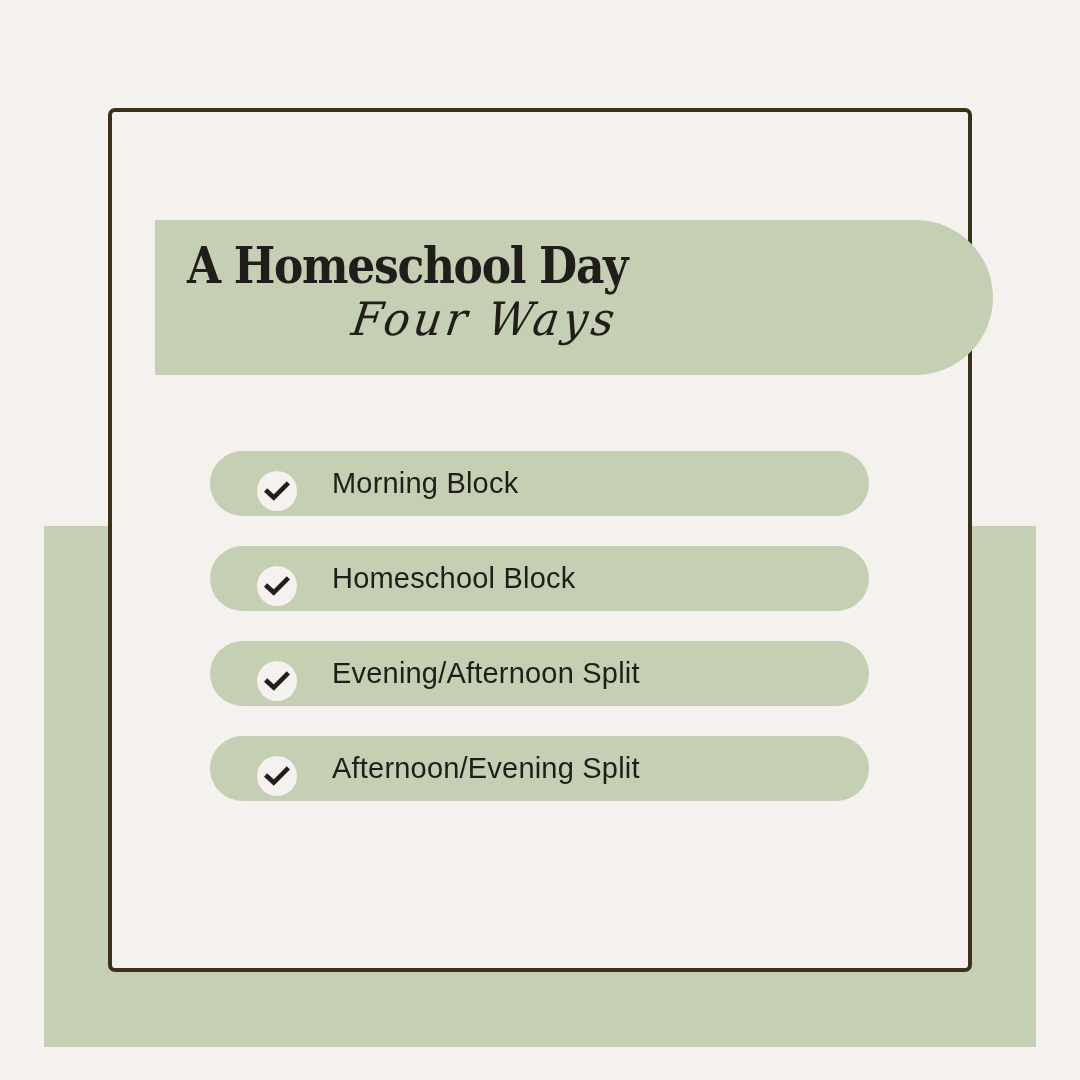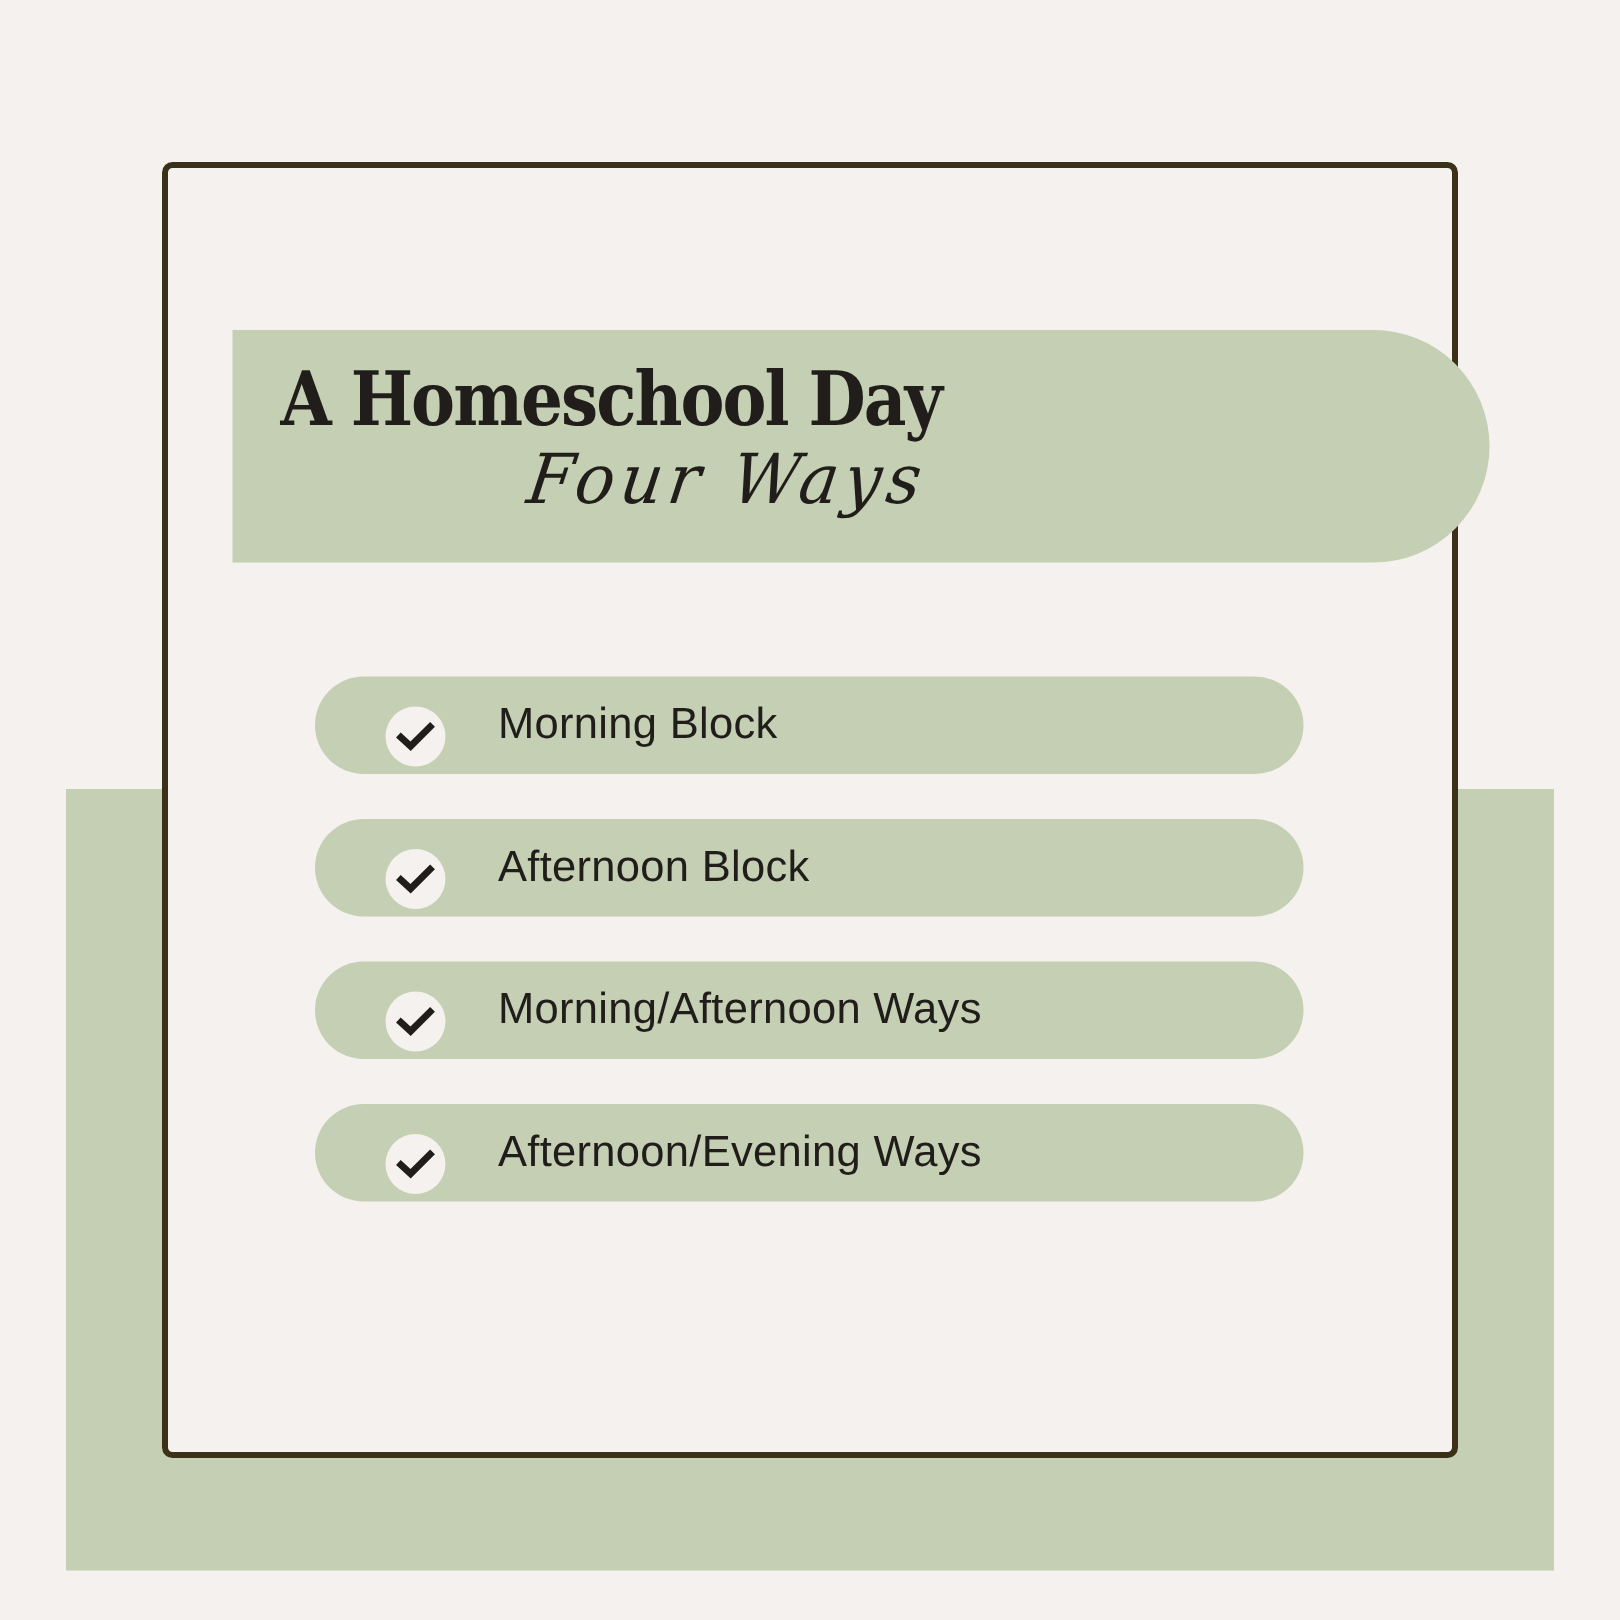--- a/index.html
+++ b/index.html
@@ -107,31 +107,31 @@
         </svg>
     </span>
     <span class="pill-label">Morning Block</span>
   </div>
   <div class="pill">
     <span class="check">
       <svg viewBox="0 0 24 24">
           <path d="M3 12.5 L9 18 L21 6" fill="none" stroke="#211d1a" stroke-width="4.2" stroke-linecap="square" stroke-linejoin="miter"></path>
         </svg>
     </span>
-    <span class="pill-label">Afternoon Block</span>
+    <span class="pill-label">Homeschool Block</span>
   </div>
   <div class="pill">
     <span class="check">
       <svg viewBox="0 0 24 24">
           <path d="M3 12.5 L9 18 L21 6" fill="none" stroke="#211d1a" stroke-width="4.2" stroke-linecap="square" stroke-linejoin="miter"></path>
         </svg>
     </span>
-    <span class="pill-label">Morning/Afternoon Ways</span>
+    <span class="pill-label">Evening/Afternoon Split</span>
   </div>
   <div class="pill">
     <span class="check">
       <svg viewBox="0 0 24 24">
           <path d="M3 12.5 L9 18 L21 6" fill="none" stroke="#211d1a" stroke-width="4.2" stroke-linecap="square" stroke-linejoin="miter"></path>
         </svg>
     </span>
-    <span class="pill-label">Afternoon/Evening Ways</span>
+    <span class="pill-label">Afternoon/Evening Split</span>
   </div>
 </div>
 
 </body></html>

